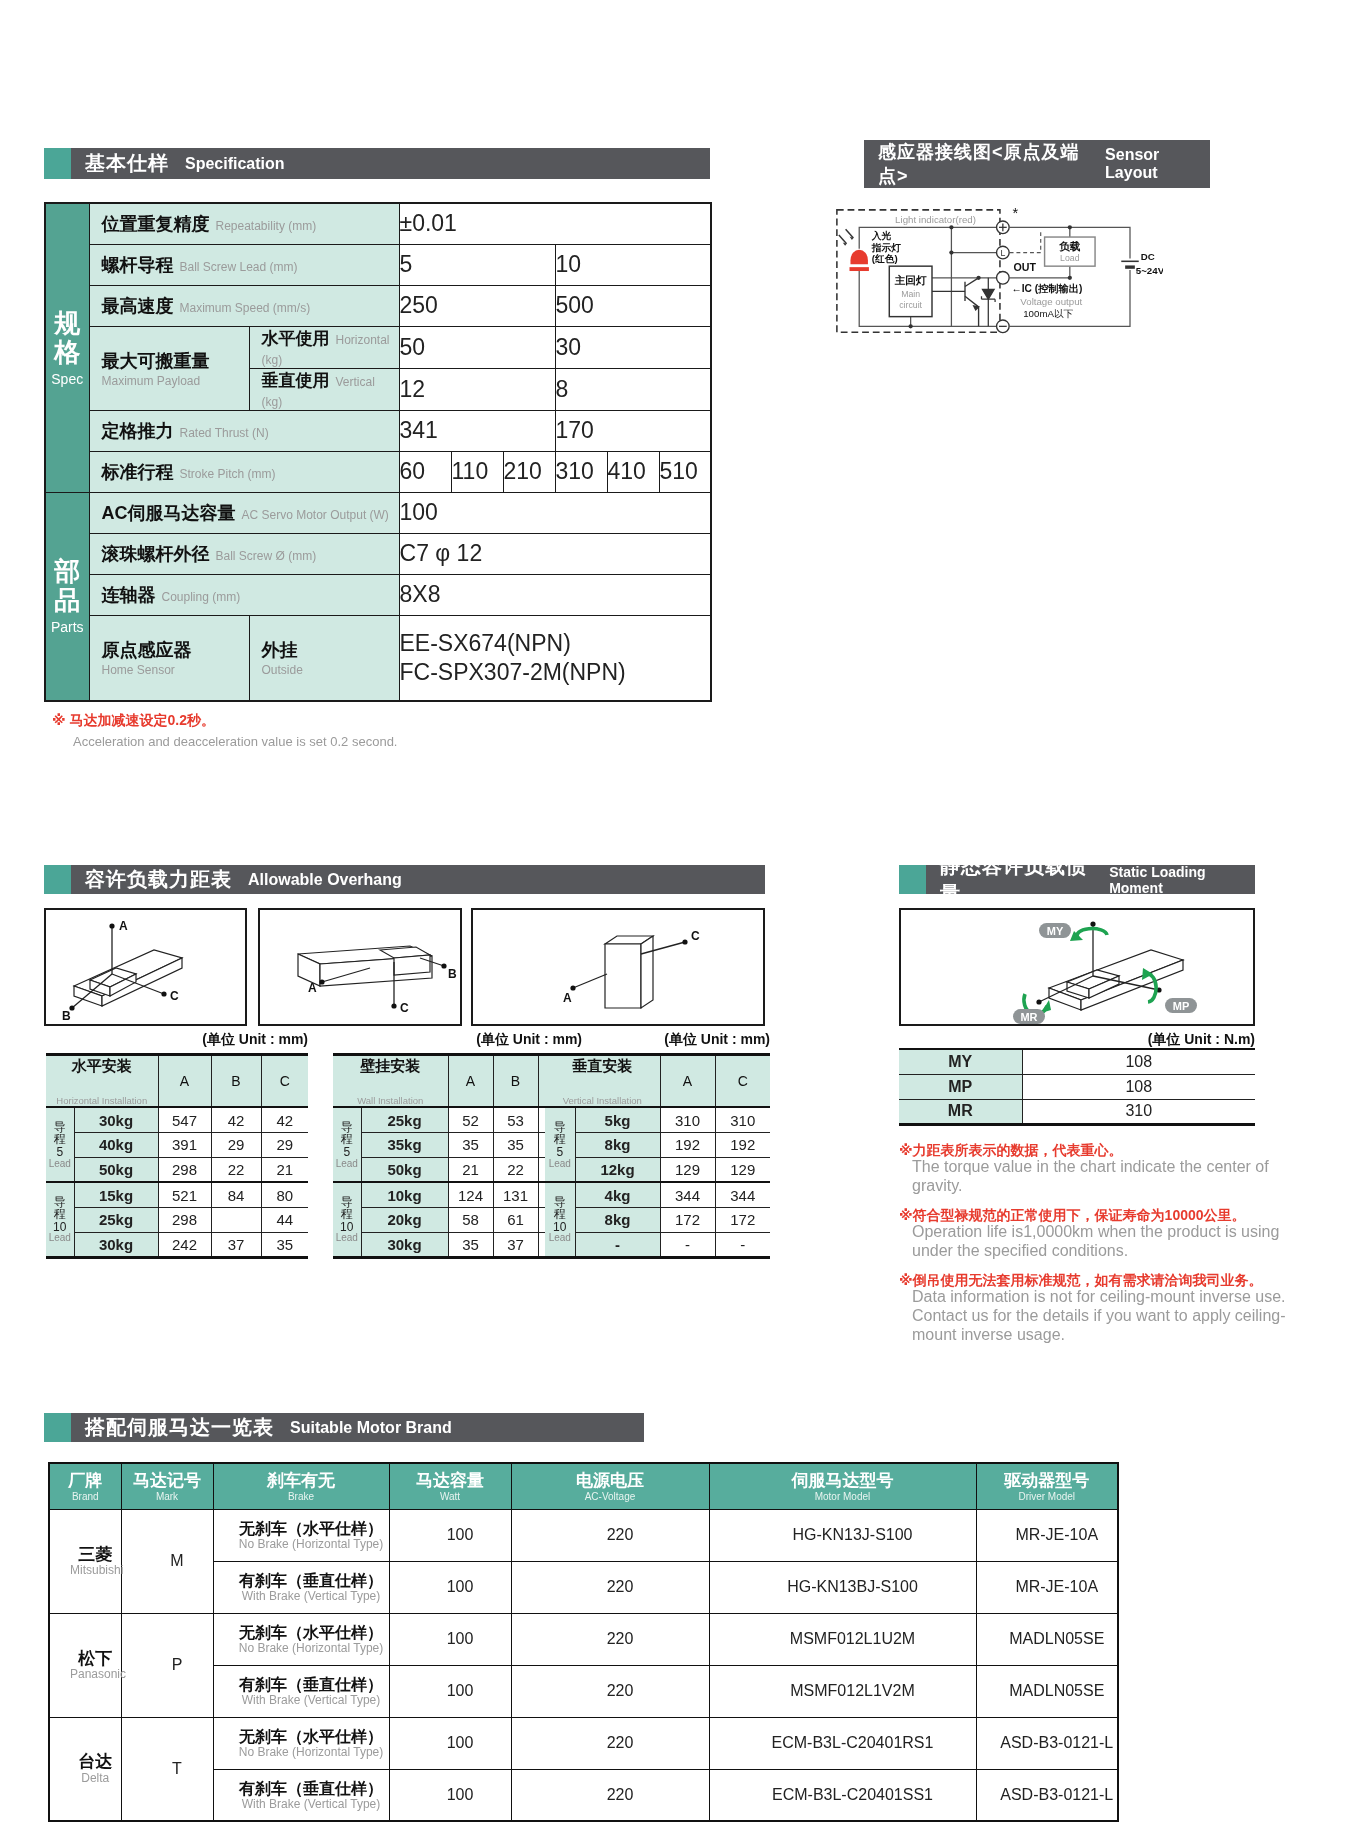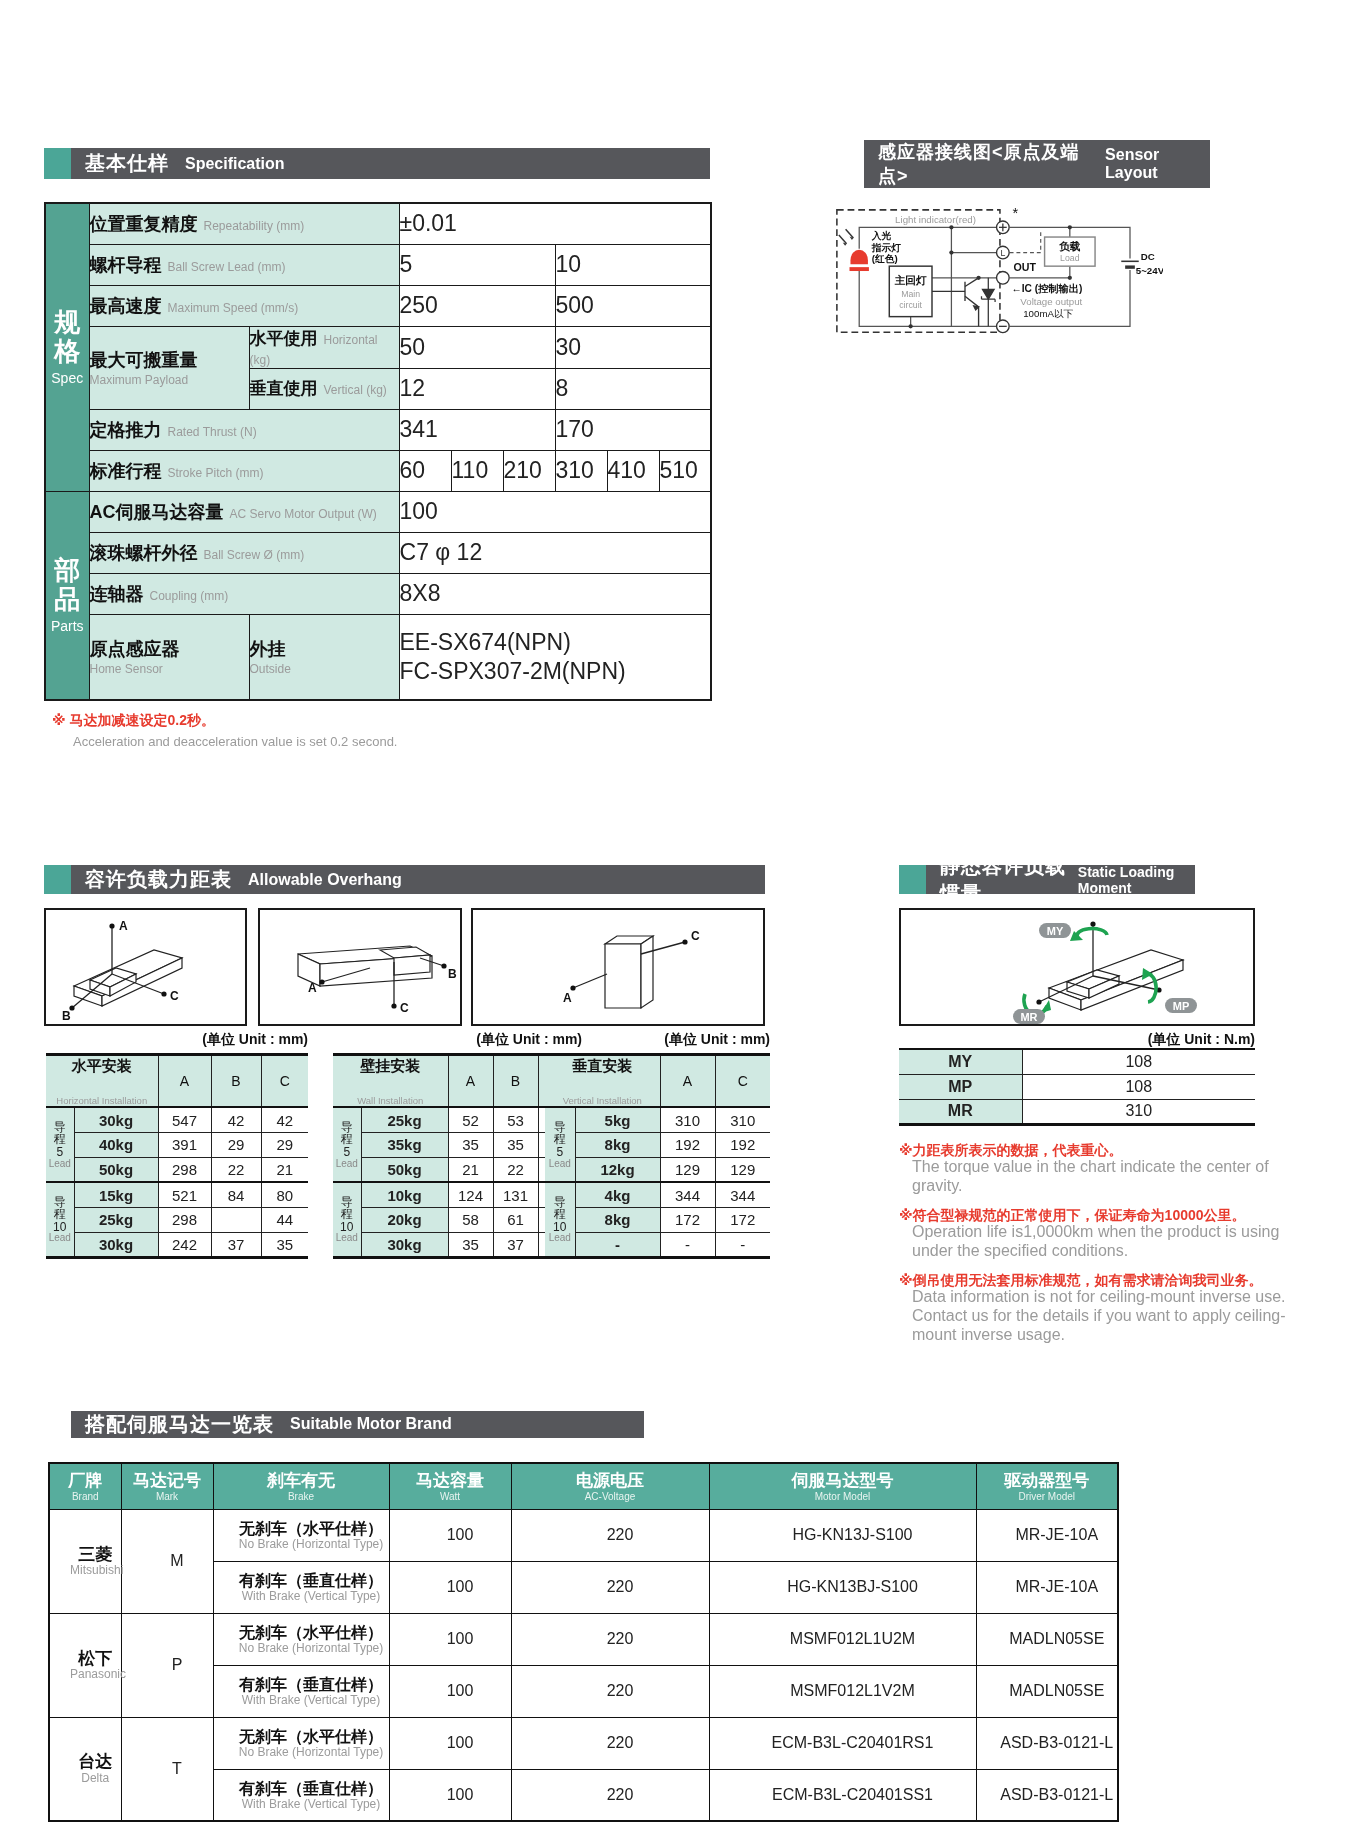--- a/index.html
+++ b/index.html
@@ -19,21 +19,21 @@
   .sh-en { font-size: 16px; font-weight: bold; margin-left: 16px; }
 
   
   table { border-collapse: collapse; table-layout: fixed; }
   table.spec { width: 666px; border: 2px solid #1a1a1a; }
   table.spec td { border: 1.5px solid #1a1a1a; height: 41px; overflow: hidden; }
   table.spec tr.row-tall td { height: 86px; }
   .group-cell { background: #54A392; color: #fff; text-align: center; vertical-align: middle; }
   .group-stack { width: 1.08em; margin: 0 auto; word-break: break-all; font-size: 26px; font-weight: bold; line-height: 1.12; }
   .group-en { font-size: 14px; margin-top: 4px; }
-  .label-cell { background: #D0E9E2; padding-left: 0; }
+  .label-cell { background: #D0E9E2; padding-left: 12px; }
   .lz { font-size: 18px; font-weight: bold; color: #111; }
   .le { font-size: 12px; color: #9B9B9B; margin-left: 6px; }
   .label-stack .le { display: block; margin-left: 0; margin-top: 1px; }
   .val-cell { background: #fff; text-align: left; font-size: 23px; color: #222; margin-left: 28px; }
   .val-line { line-height: 1.25; }
 
   .footnote-zh { color: #E73B2E; font-size: 14px; font-weight: bold; }
   .footnote-en { color: #9B9B9B; font-size: 13px; margin: 4px 0 0 21px; }
 
   
@@ -315,21 +315,21 @@
 </svg>
 
 <div class="abs section-header" style="left:44px; top:865px; width:721px; height:29px;">
   <div class="sh-square"></div>
   <div class="sh-bar">
     <span class="sh-zh">容许负载力距表</span>
     <span class="sh-en">Allowable Overhang</span>
   </div>
 </div>
 
-<div class="abs section-header" style="left:899px; top:865px; width:296px; height:29px;">
+<div class="abs section-header" style="left:899px; top:865px; width:356px; height:29px;">
   <div class="sh-square"></div>
   <div class="sh-bar">
     <span class="sh-zh">静态容许负载惯量</span>
     <span class="sh-en" style="font-size:14px; margin-left:10px;">Static Loading Moment</span>
   </div>
 </div>
 
 <div class="dbox" style="left:44px; top:908px; width:203px; height:118px;">
   <svg width="199" height="114" viewBox="0 0 199 114">
     <g fill="#fff" stroke="#222" stroke-width="1.2">
@@ -677,21 +677,21 @@
   <div class="note">
     <div class="note-zh">※符合型禄规范的正常使用下，保证寿命为10000公里。</div>
     <div class="note-en">Operation life is1,0000km when the product is using under the specified conditions.</div>
   </div>
   <div class="note">
     <div class="note-zh">※倒吊使用无法套用标准规范，如有需求请洽询我司业务。</div>
     <div class="note-en">Data information is not for ceiling-mount inverse use. Contact us for the details if you want to apply ceiling-mount inverse usage.</div>
   </div>
 </div>
 
-<div class="abs section-header" style="left:44px; top:1413px; width:600px; height:22px;align-items:center;">
+<div class="abs section-header" style="left:44px; top:1413px; width:600px; height:29px;">
   <div class="sh-square"></div>
   <div class="sh-bar">
     <span class="sh-zh">搭配伺服马达一览表</span>
     <span class="sh-en">Suitable Motor Brand</span>
   </div>
 </div>
 
 <table class="motor abs" style="left:48px; top:1462px;">
   <colgroup>
     <col style="width:72px">

